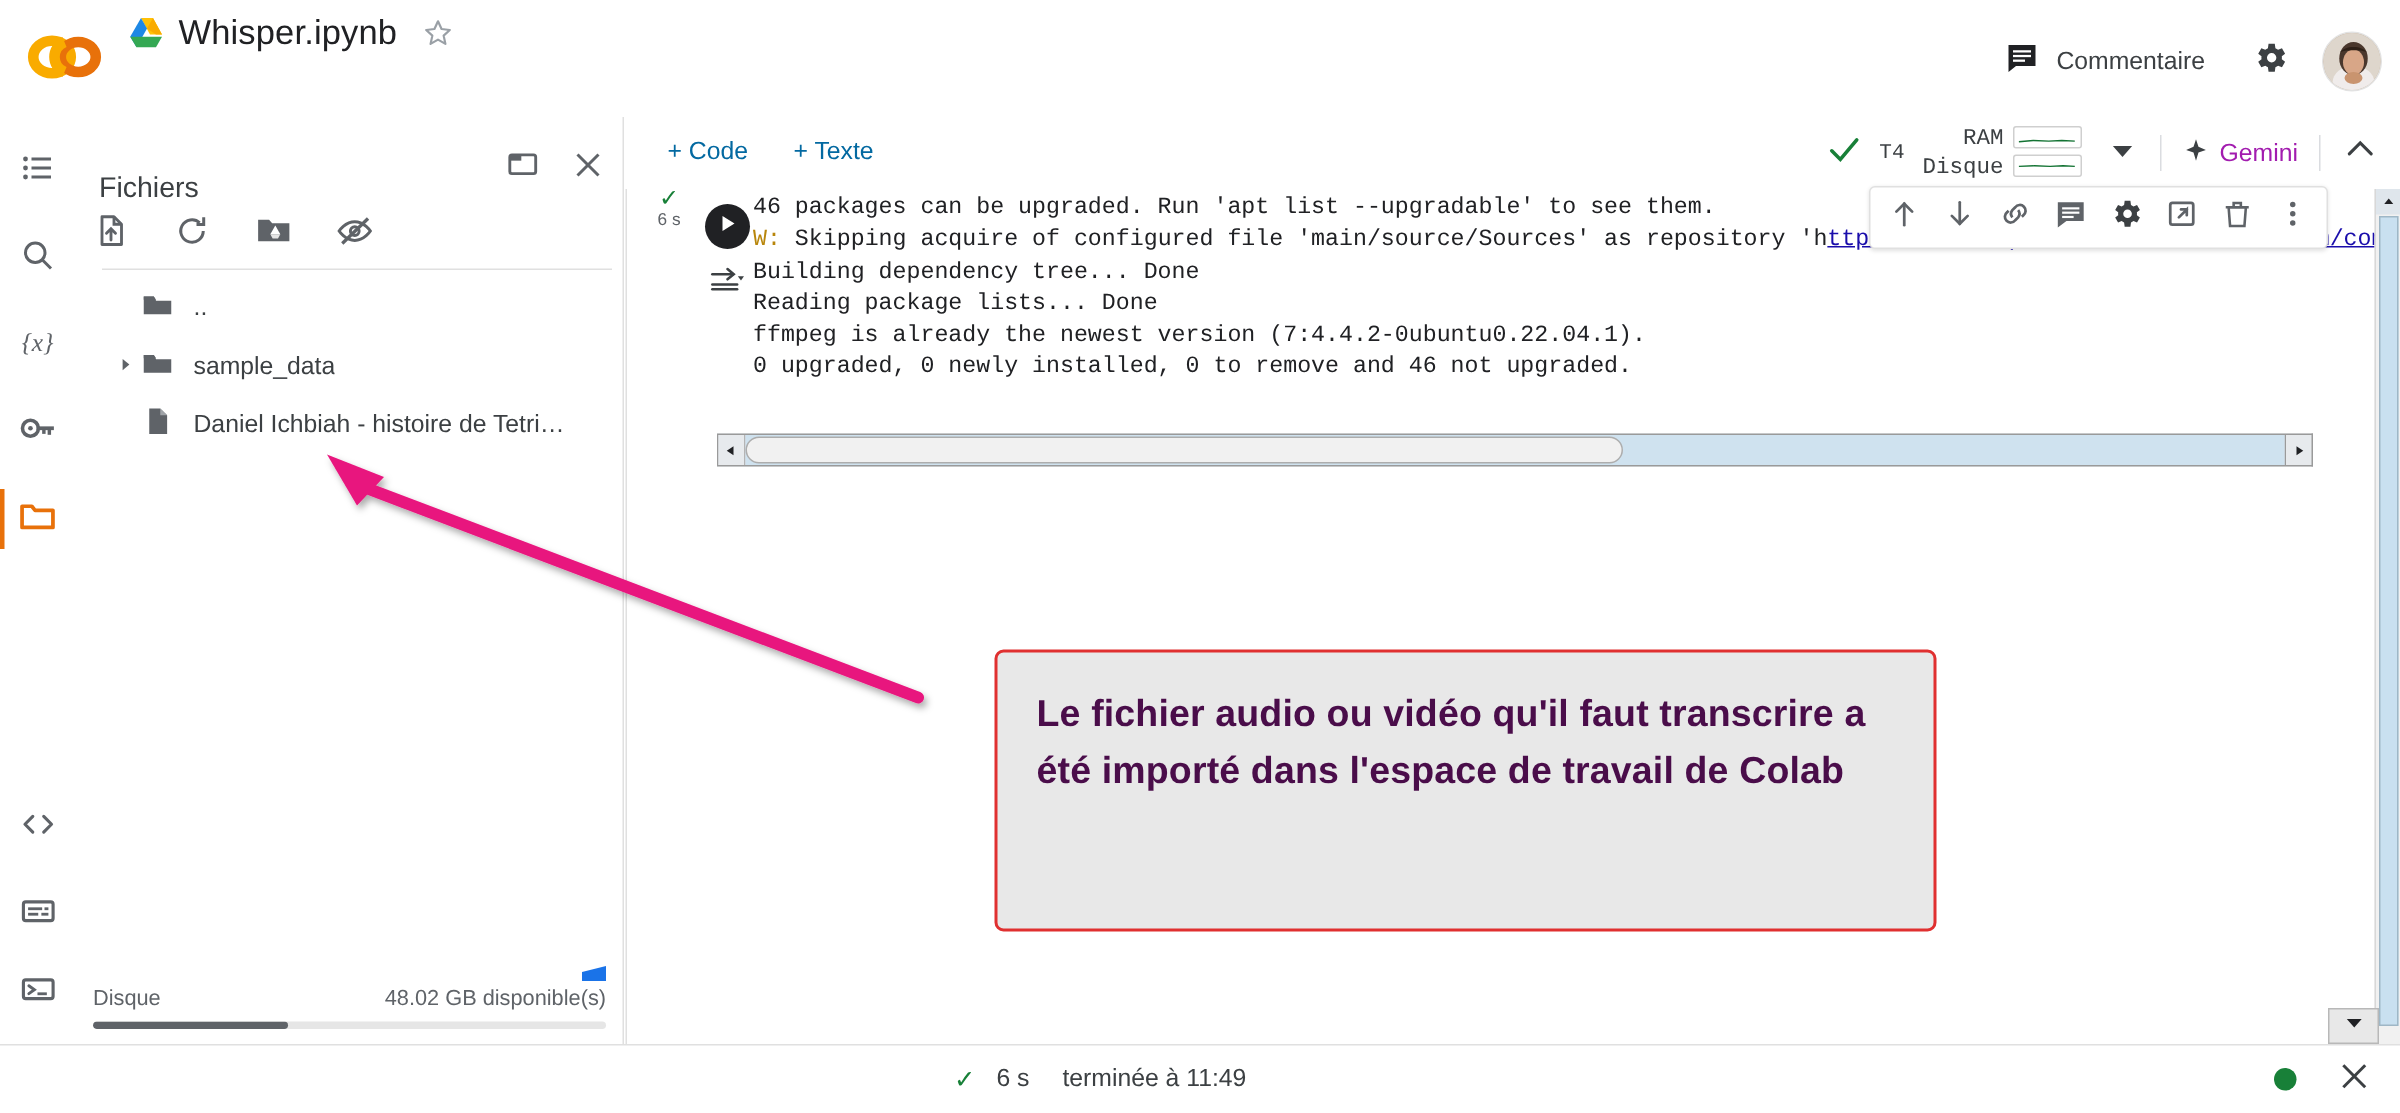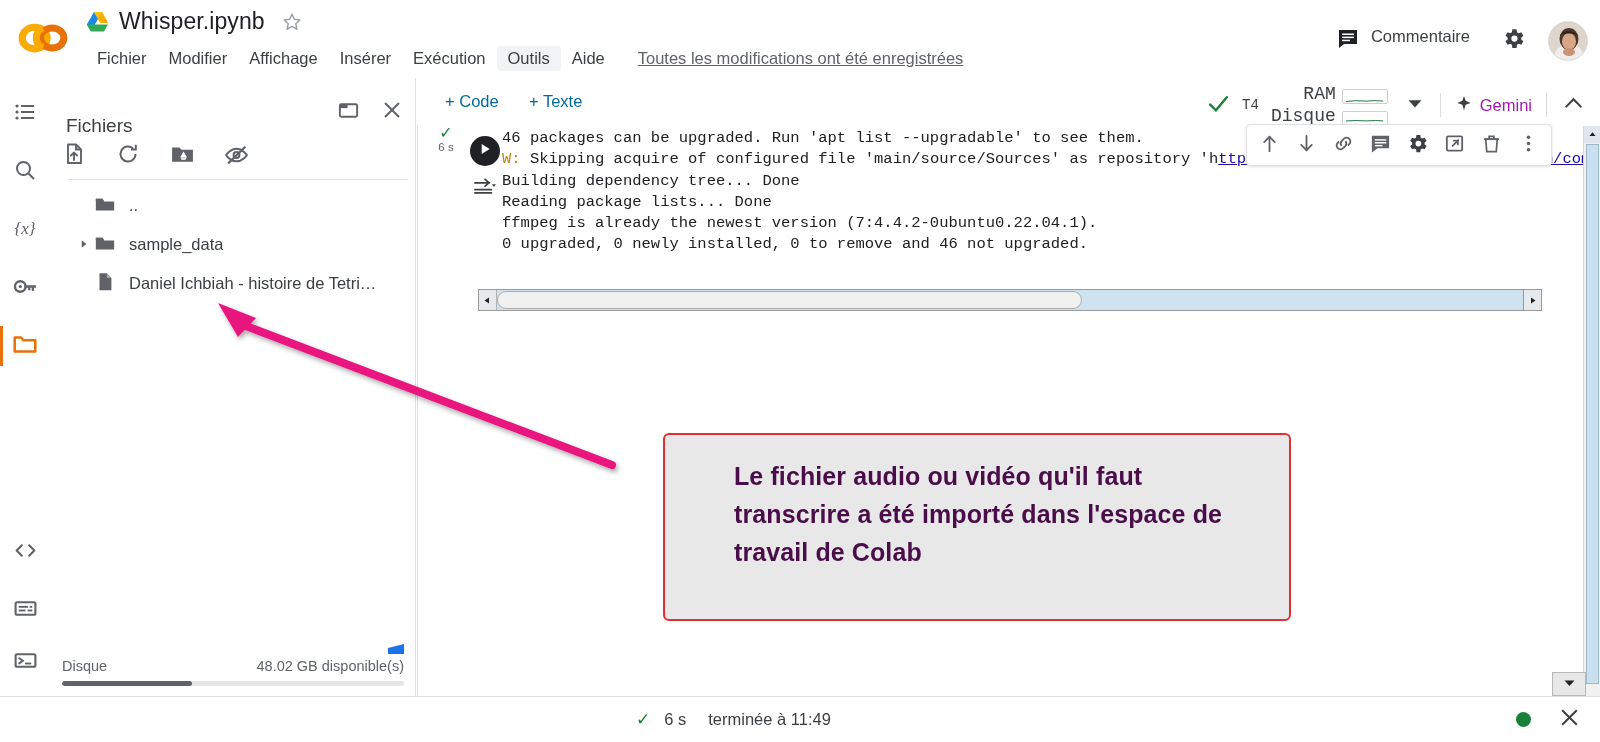--- a/index.html
+++ b/index.html
@@ -19,21 +19,21 @@
   .title-row { position:absolute; left:86px; top:8px; display:flex; align-items:center; gap:9px; }
   .drive-ic { width:24px; height:21px; }
   .nb-title { font-size:23px; color:#202124; letter-spacing:.1px; }
   .star-ic { width:22px; height:22px; margin-left:7px; }
   .menu-row { position:absolute; left:86px; top:46px; display:flex; align-items:center; gap:0px; }
   .menu-item { font-size:16.5px; color:#3c4043; padding:3px 11px; border-radius:4px; white-space:nowrap; cursor:pointer; }
   .menu-item.active { background:#f1f3f4; }
   .save-status { font-size:16.5px; color:#5f6368; text-decoration:underline; margin-left:22px; white-space:nowrap; cursor:pointer; }
 
   .hdr-right { position:absolute; right:12px; top:18px; display:flex; align-items:center; gap:0px; }
-  .hdr-btn { display:flex; gap:11px; padding:7px 13px; border-radius:18px; cursor:pointer; }
+  .hdr-btn { display:flex; align-items:center; gap:11px; padding:7px 13px; border-radius:18px; cursor:pointer; }
   .hdr-btn span { font-size:16.5px; color:#3c4043; white-space:nowrap; }
   .gear-btn { padding:8px; border-radius:50%; cursor:pointer; margin-left:10px; }
   .avatar { width:40px; height:40px; border-radius:50%; margin-left:14px; overflow:hidden; position:relative;
             background:#c9b49c; border:1px solid #e2e2e2; cursor:pointer; }
 
   
   .rail { position:absolute; left:0; top:78px; width:50px; height:618px; background:#fff; }
   .rail-btn { position:absolute; left:0; width:50px; height:52px; display:flex; align-items:center; justify-content:center; cursor:pointer; }
   .rail-btn.sel::before { content:""; position:absolute; left:0; top:6px; width:3px; height:40px; background:#e8710a; }
 
@@ -55,21 +55,21 @@
   .ff-row { display:flex; justify-content:space-between; font-size:14.5px; color:#5f6368; margin-bottom:7px; }
   .ff-bar { width:342px; height:5px; background:#e6e6e6; border-radius:3px; overflow:hidden; }
   .ff-bar-fill { height:100%; background:#5f6368; border-radius:3px; }
   .ff-cursor { position:absolute; right:12px; top:-14px; width:16px; height:10px; background:#1a73e8; clip-path:polygon(0 40%,100% 0,100% 100%,0 100%); }
 
   
   .nb-toolbar { position:absolute; left:417px; top:78px; width:1183px; height:48px; background:#fff; }
   .addcell { position:absolute; top:11px; display:flex; align-items:center; gap:6px; font-size:16.5px; color:#0369a1; padding:3px 8px; border-radius:4px; cursor:pointer; }
   .connect { position:absolute; right:14px; top:6px; display:flex; align-items:center; gap:0px; }
   .res-box { display:flex; flex-direction:column; align-items:flex-end; margin-left:12px; }
-  .res-line { display:flex; align-items:flex-end; gap:6px; font-size:18px; color:#3c4043; font-family:"Liberation Mono", monospace; }
+  .res-line { display:flex; align-items:flex-start; gap:6px; font-size:15px; color:#3c4043; font-family:"Liberation Mono", monospace; }
   .spark { width:46px; height:15px; border:1px solid #cfcfcf; border-radius:2px; background:#fff; }
   .vsep { width:1px; height:24px; background:#dadce0; margin:0 14px; }
   .gemini { display:flex; align-items:center; gap:7px; font-size:16.5px; color:#a21caf; cursor:pointer; }
 
   
   .nb-area { position:absolute; left:417px; top:126px; width:1166px; height:570px; background:#fff; border-left:1px solid #e0e0e0; }
   .cell { position:absolute; left:0; top:0; width:1166px; }
   .gutter { position:absolute; left:4px; top:0px; width:48px; text-align:center; }
   .gutter .chk { color:#188038; font-size:16px; line-height:14px; }
   .gutter .tm { font-size:11.5px; color:#5f6368; margin-top:1px; }
@@ -95,21 +95,21 @@
   .hs-thumb { position:absolute; left:0; top:1px; bottom:1px; width:57%; background:#f1f1f1; border:1px solid #adadad; border-radius:11px; cursor:pointer; }
 
   
   .vscroll { position:absolute; right:0; top:126px; width:17px; height:570px; background:#f1f1f1; border-left:1px solid #d8d8d8; }
   .vs-arrow { width:17px; height:17px; display:flex; align-items:center; justify-content:center; cursor:pointer; background:#dfe6ec; }
   .vs-thumb { position:absolute; left:2px; top:18px; width:13px; height:540px; background:#c9e0f0; border:1px solid #9fb7c6; cursor:pointer; }
 
   
   .anno-box { position:absolute; left:663px; top:433px; width:628px; height:188px; background:#e8e8e8;
               border:2px solid #e03030; border-radius:6px; padding:22px 26px; }
-  .anno-text { font-size:25px; font-weight:bold; color:#4a0d4a; line-height:38px; letter-spacing:.1px;margin-left:43px; }
+  .anno-text { font-size:25px; font-weight:bold; color:#4a0d4a; line-height:38px; letter-spacing:.1px; }
   .arrow-svg { position:absolute; left:190px; top:285px; width:450px; height:200px; pointer-events:none; }
 
   
   .statusbar { position:absolute; left:0; bottom:0; width:1600px; height:46px; background:#fff; border-top:1px solid #e0e0e0;
                display:flex; align-items:center; }
   .sb-center { position:absolute; left:636px; display:flex; align-items:center; gap:14px; }
   .sb-chk { color:#188038; font-size:17px; }
   .sb-txt { font-size:16.5px; color:#3c4043; }
   .sb-right { position:absolute; right:18px; display:flex; align-items:center; gap:26px; }
   .green-dot { width:15px; height:15px; border-radius:50%; background:#188038; }
@@ -141,30 +141,20 @@
         </svg>
       </span>
       <span class="nb-title">Whisper.ipynb</span>
       <span class="star-ic">
         <svg viewBox="0 0 24 24" width="22" height="22">
           <path d="M12 3.5l2.6 5.6 6 .7-4.5 4.1 1.3 6-5.4-3.1-5.4 3.1 1.3-6L3.4 9.8l6-.7z" fill="none" stroke="#9aa0a6" stroke-width="1.6" stroke-linejoin="round"></path>
         </svg>
       </span>
     </div>
 
-    <div class="menu-row">
-      <div class="menu-item">Fichier</div>
-      <div class="menu-item">Modifier</div>
-      <div class="menu-item">Affichage</div>
-      <div class="menu-item">Insérer</div>
-      <div class="menu-item">Exécution</div>
-      <div class="menu-item active">Outils</div>
-      <div class="menu-item">Aide</div>
-      <div class="save-status">Toutes les modifications ont été enregistrées</div>
-    </div>
 
     <div class="hdr-right">
       <div class="hdr-btn">
         <span>
           <svg viewBox="0 0 24 24" width="24" height="24">
             <path d="M3 3h18v14H8l-5 4z" fill="#202124"></path>
             <rect x="6" y="6.5" width="12" height="1.5" fill="#fff"></rect>
             <rect x="6" y="9.6" width="12" height="1.5" fill="#fff"></rect>
             <rect x="6" y="12.7" width="8" height="1.5" fill="#fff"></rect>
           </svg>

